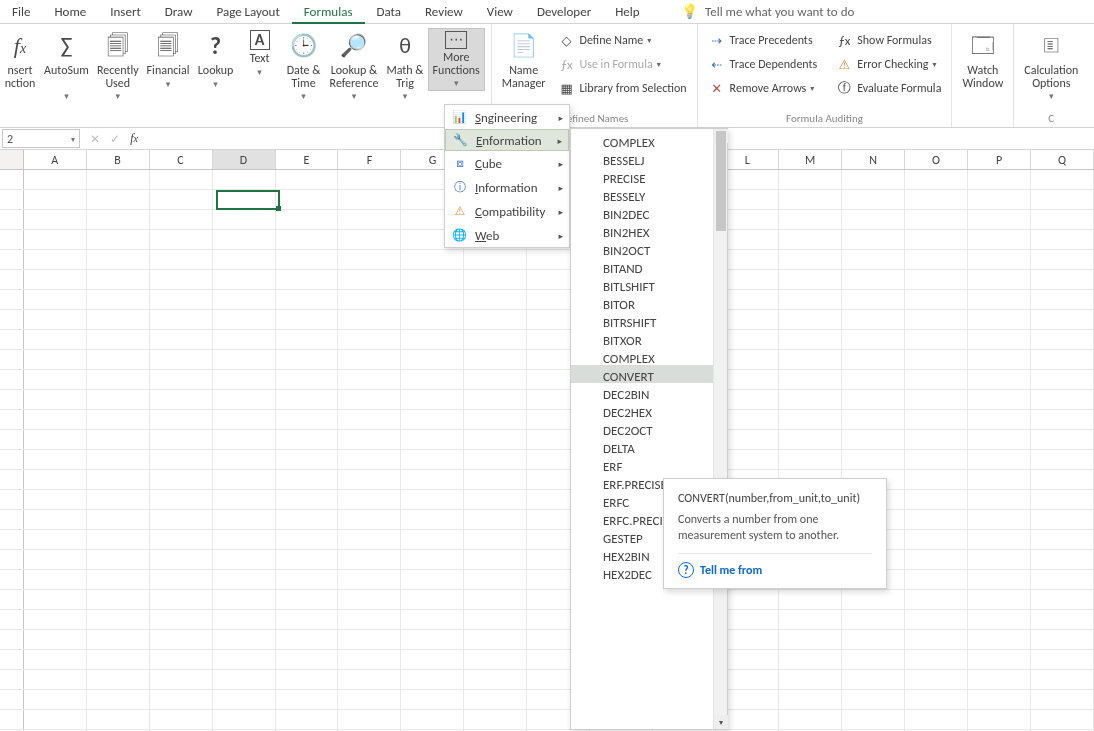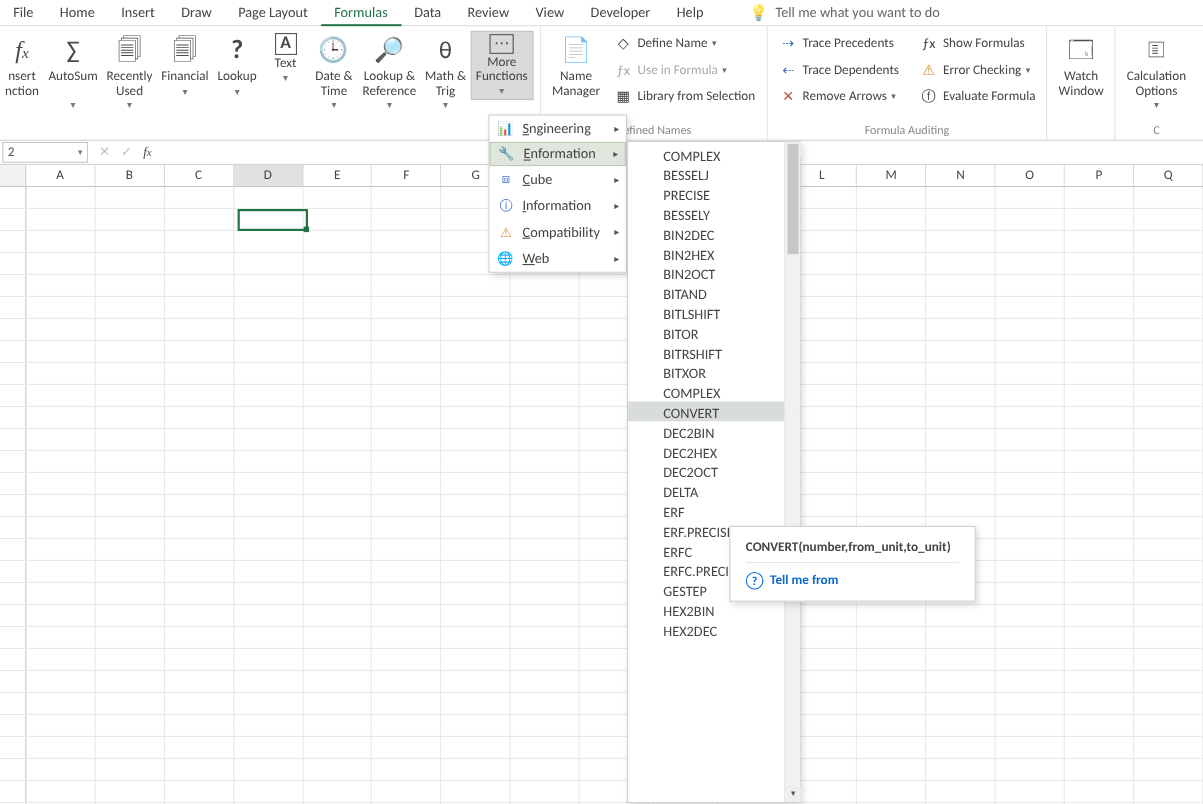--- a/index.html
+++ b/index.html
@@ -262,21 +262,21 @@
   .tooltip {
     position:absolute;
     background:#fff;
     border:1px solid #cfcfcf;
     box-shadow:2px 3px 6px rgba(0,0,0,.15);
     font-size:12px;
     color:#444;
     padding:12px 14px 10px 14px;
     width:224px;
   }
-  .tooltip .title { font-weight:bold; margin-bottom:6px }
+  .tooltip .title { font-weight:normal; margin-bottom:6px }
   .tooltip .desc { color:#555; margin-bottom:10px; line-height:1.35 }
   .tooltip .tellmore {
     display:flex; align-items:center; gap:6px;
     color:#0b69cf; font-weight:bold;
     border-top:1px solid #e5e5e5; padding-top:8px;
   }
   .tooltip .tellmore .qmark {
     display:inline-flex; align-items:center; justify-content:center;
     width:16px; height:16px; border-radius:50%;
     border:1.5px solid #0b69cf; color:#0b69cf;
@@ -1137,17 +1137,18 @@
     <div class="sitem">ERF.PRECISE</div>
     <div class="sitem">ERFC</div>
     <div class="sitem">ERFC.PRECISE</div>
     <div class="sitem">GESTEP</div>
     <div class="sitem">HEX2BIN</div>
     <div class="sitem">HEX2DEC</div>
   </div>
 
 <div class="tooltip" style="left:663px; top:478px">
   <div class="title">CONVERT(number,from_unit,to_unit)</div>
+  <div class="desc">Converts a number from one measurement system to another.</div>
   <div class="tellmore">
     <span class="qmark">?</span>
     <span>Tell me from</span>
   </div>
 </div>
 
 </body></html>

